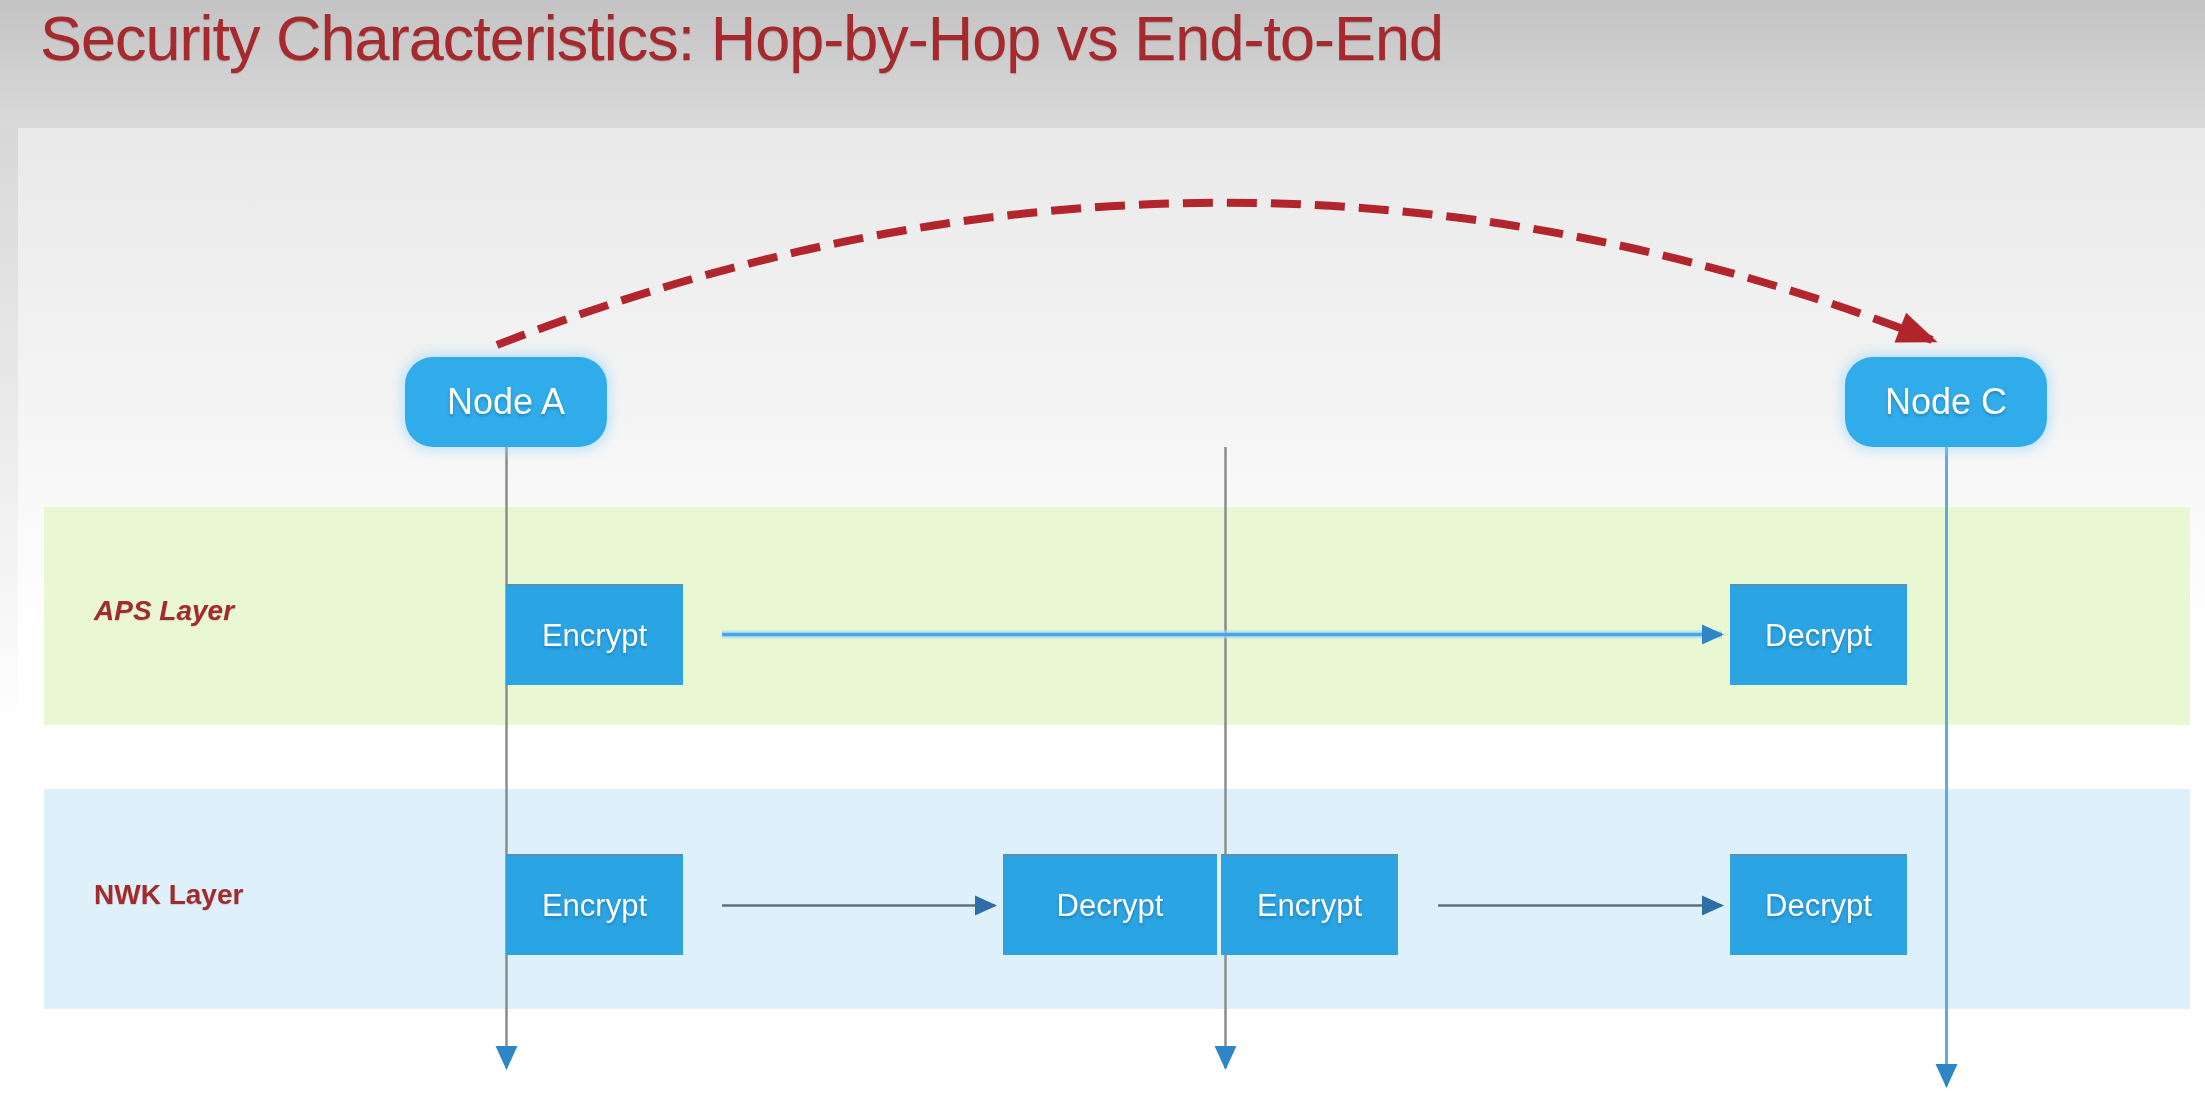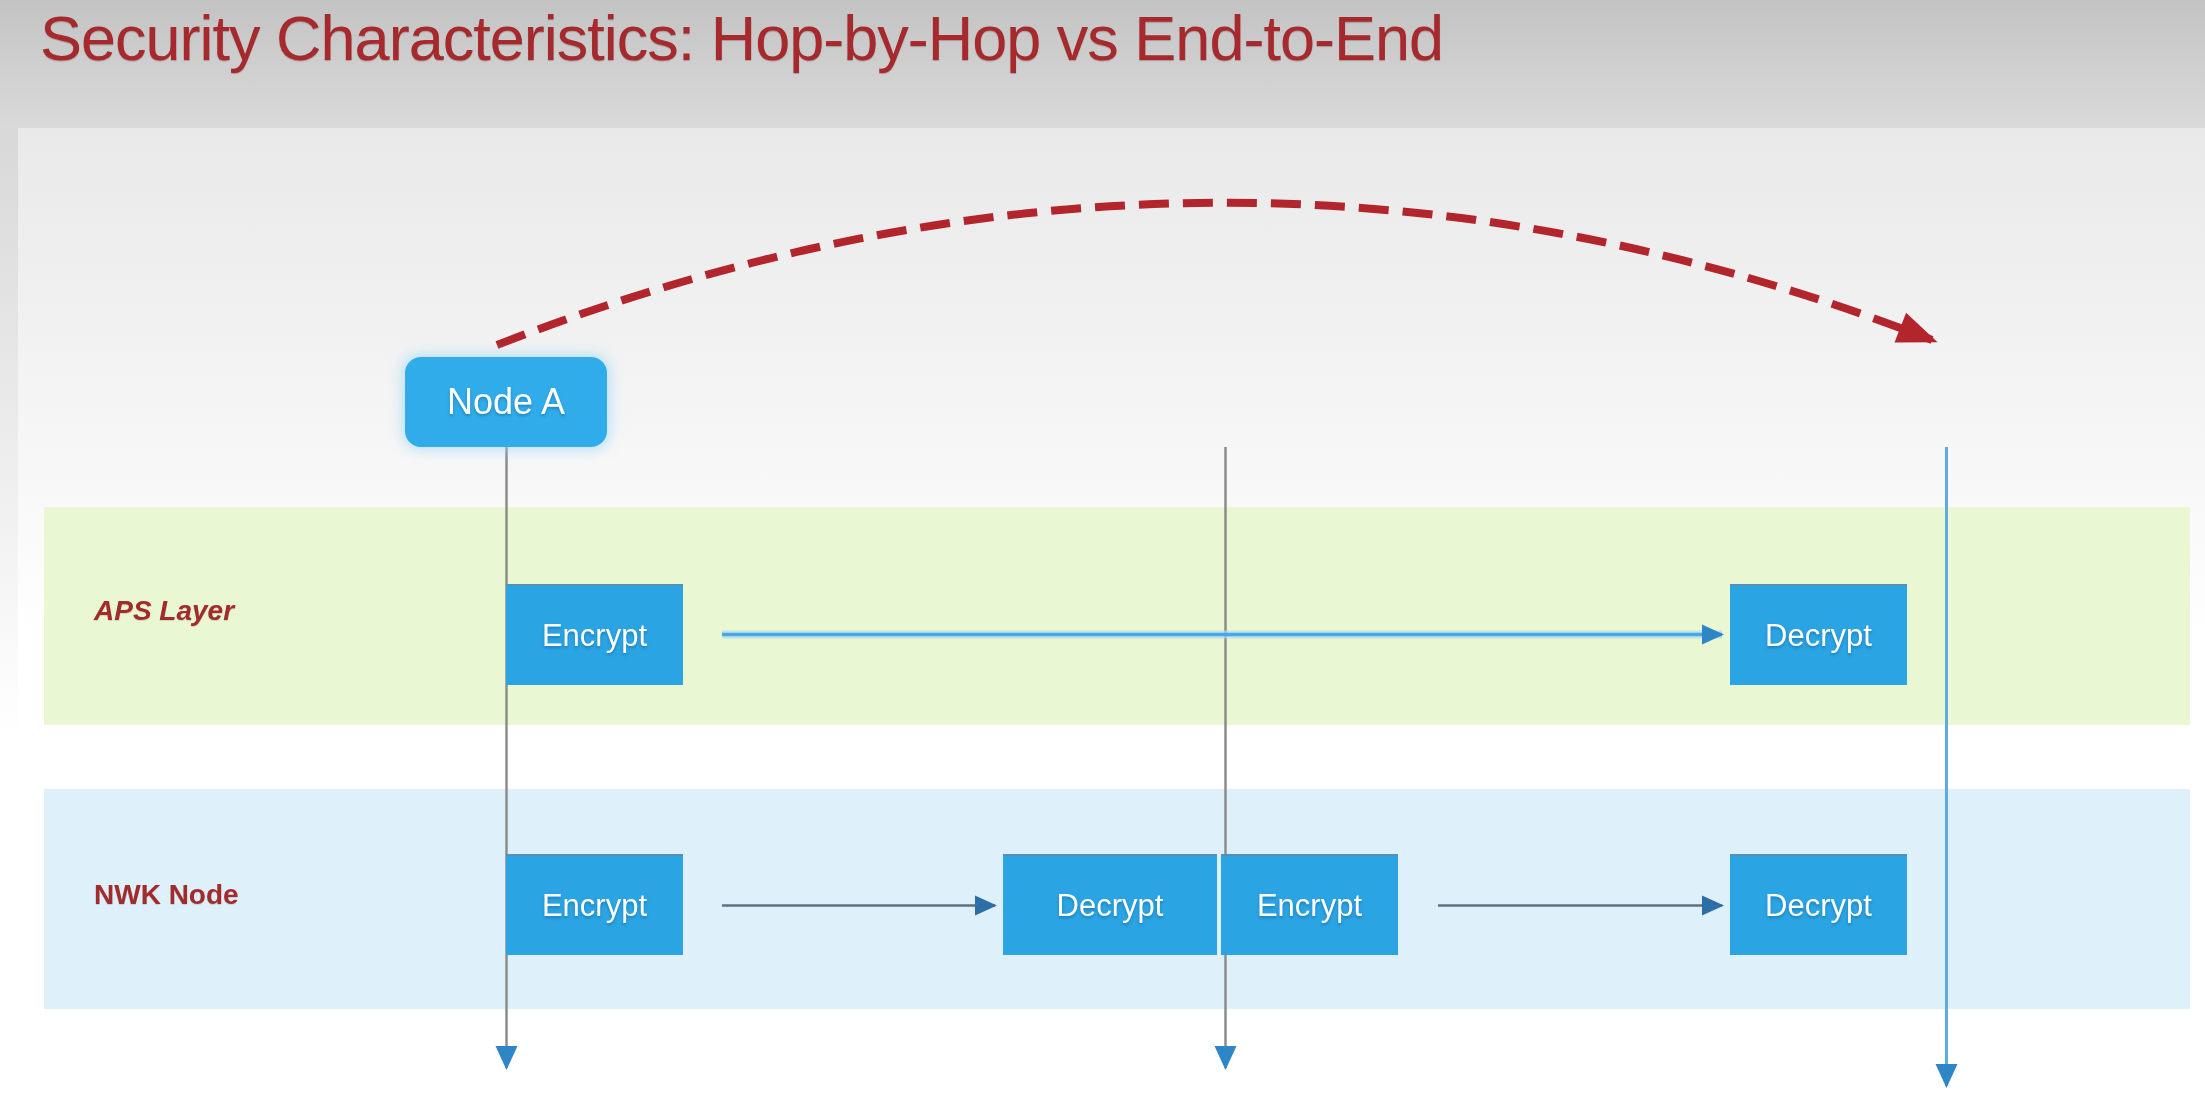--- a/index.html
+++ b/index.html
@@ -47,21 +47,21 @@
   .aps-arrow{stroke:var(--aps-arrow,#4ba6e4);stroke-width:3.5;fill:none;}
   .hop-arrow{stroke:var(--hop-arrow-line,#5c7080);stroke-width:2.5;fill:none;}
   .e2e-arc{stroke:var(--end-to-end-arrow,#b2252c);stroke-width:8;fill:none;
            stroke-dasharray:30 14;}
   .fill-red{fill:var(--end-to-end-arrow,#b2252c);}
   .fill-head-light{fill:var(--arrowhead-blue,#2f86c7);}
   .fill-head-dark{fill:var(--arrowhead-dark,#2d6ea6);}
   
   .node{
     position:absolute;top:357px;width:202px;height:90px;z-index:3;
-    background:var(--node-fill,#31acea);border-radius:16px;
+    background:var(--node-fill,#31acea);border-radius:28px;
     display:flex;align-items:center;justify-content:center;
     color:#fff;font-size:36px;font-weight:500;
     text-shadow:0 2px 3px rgba(0,60,110,.35);
     box-shadow:0 0 12px 4px rgba(150,215,250,.55);
   }
   .node-a{left:405px;}
   .node-b{left:1124px;}
   .node-c{left:1845px;}
   
   .op{
@@ -90,21 +90,21 @@
   </div>
 
   <div class="content"></div>
   <div class="left-strip"></div>
 
   <div class="band band-aps">
     <span class="band-label">APS Layer</span>
   </div>
 
   <div class="band band-nwk">
-    <span class="band-label">NWK Node</span>
+    <span class="band-label">NWK Layer</span>
   </div>
 
   <svg class="lines" width="2205" height="1106" viewBox="0 0 2205 1106">
     <defs>
       <marker id="mk-red" markerUnits="userSpaceOnUse" markerWidth="44" markerHeight="36" refX="36" refY="18" orient="auto">
         <path d="M2,2 L42,18 L2,34 Z" class="fill-red"></path>
       </marker>
       <marker id="mk-head-light" markerUnits="userSpaceOnUse" markerWidth="26" markerHeight="24" refX="22" refY="12" orient="auto">
         <path d="M2,2 L24,12 L2,22 Z" class="fill-head-light"></path>
       </marker>
@@ -123,20 +123,21 @@
     <line x1="722" y1="634.5" x2="1722" y2="634.5" class="aps-arrow-glow"></line>
     <line x1="722" y1="634.5" x2="1722" y2="634.5" class="aps-arrow" marker-end="url(#mk-head-light)"></line>
 
     <line x1="722" y1="905.5" x2="995" y2="905.5" class="hop-arrow" marker-end="url(#mk-head-dark)"></line>
     <line x1="1438" y1="905.5" x2="1722" y2="905.5" class="hop-arrow" marker-end="url(#mk-head-dark)"></line>
 
     <path d="M497,345 Q1220,63 1932,340" class="e2e-arc" marker-end="url(#mk-red)"></path>
   </svg>
 
   <div class="node node-a">Node A</div>
+  <div class="node node-c">Node C</div>
 
   <div class="op op-aps-a">Encrypt</div>
   <div class="op op-aps-c">Decrypt</div>
 
   <div class="op op-nwk-a">Encrypt</div>
   <div class="op op-nwk-b-dec">Decrypt</div>
   <div class="op op-nwk-b-enc">Encrypt</div>
   <div class="op op-nwk-c">Decrypt</div>
 
 </div>

